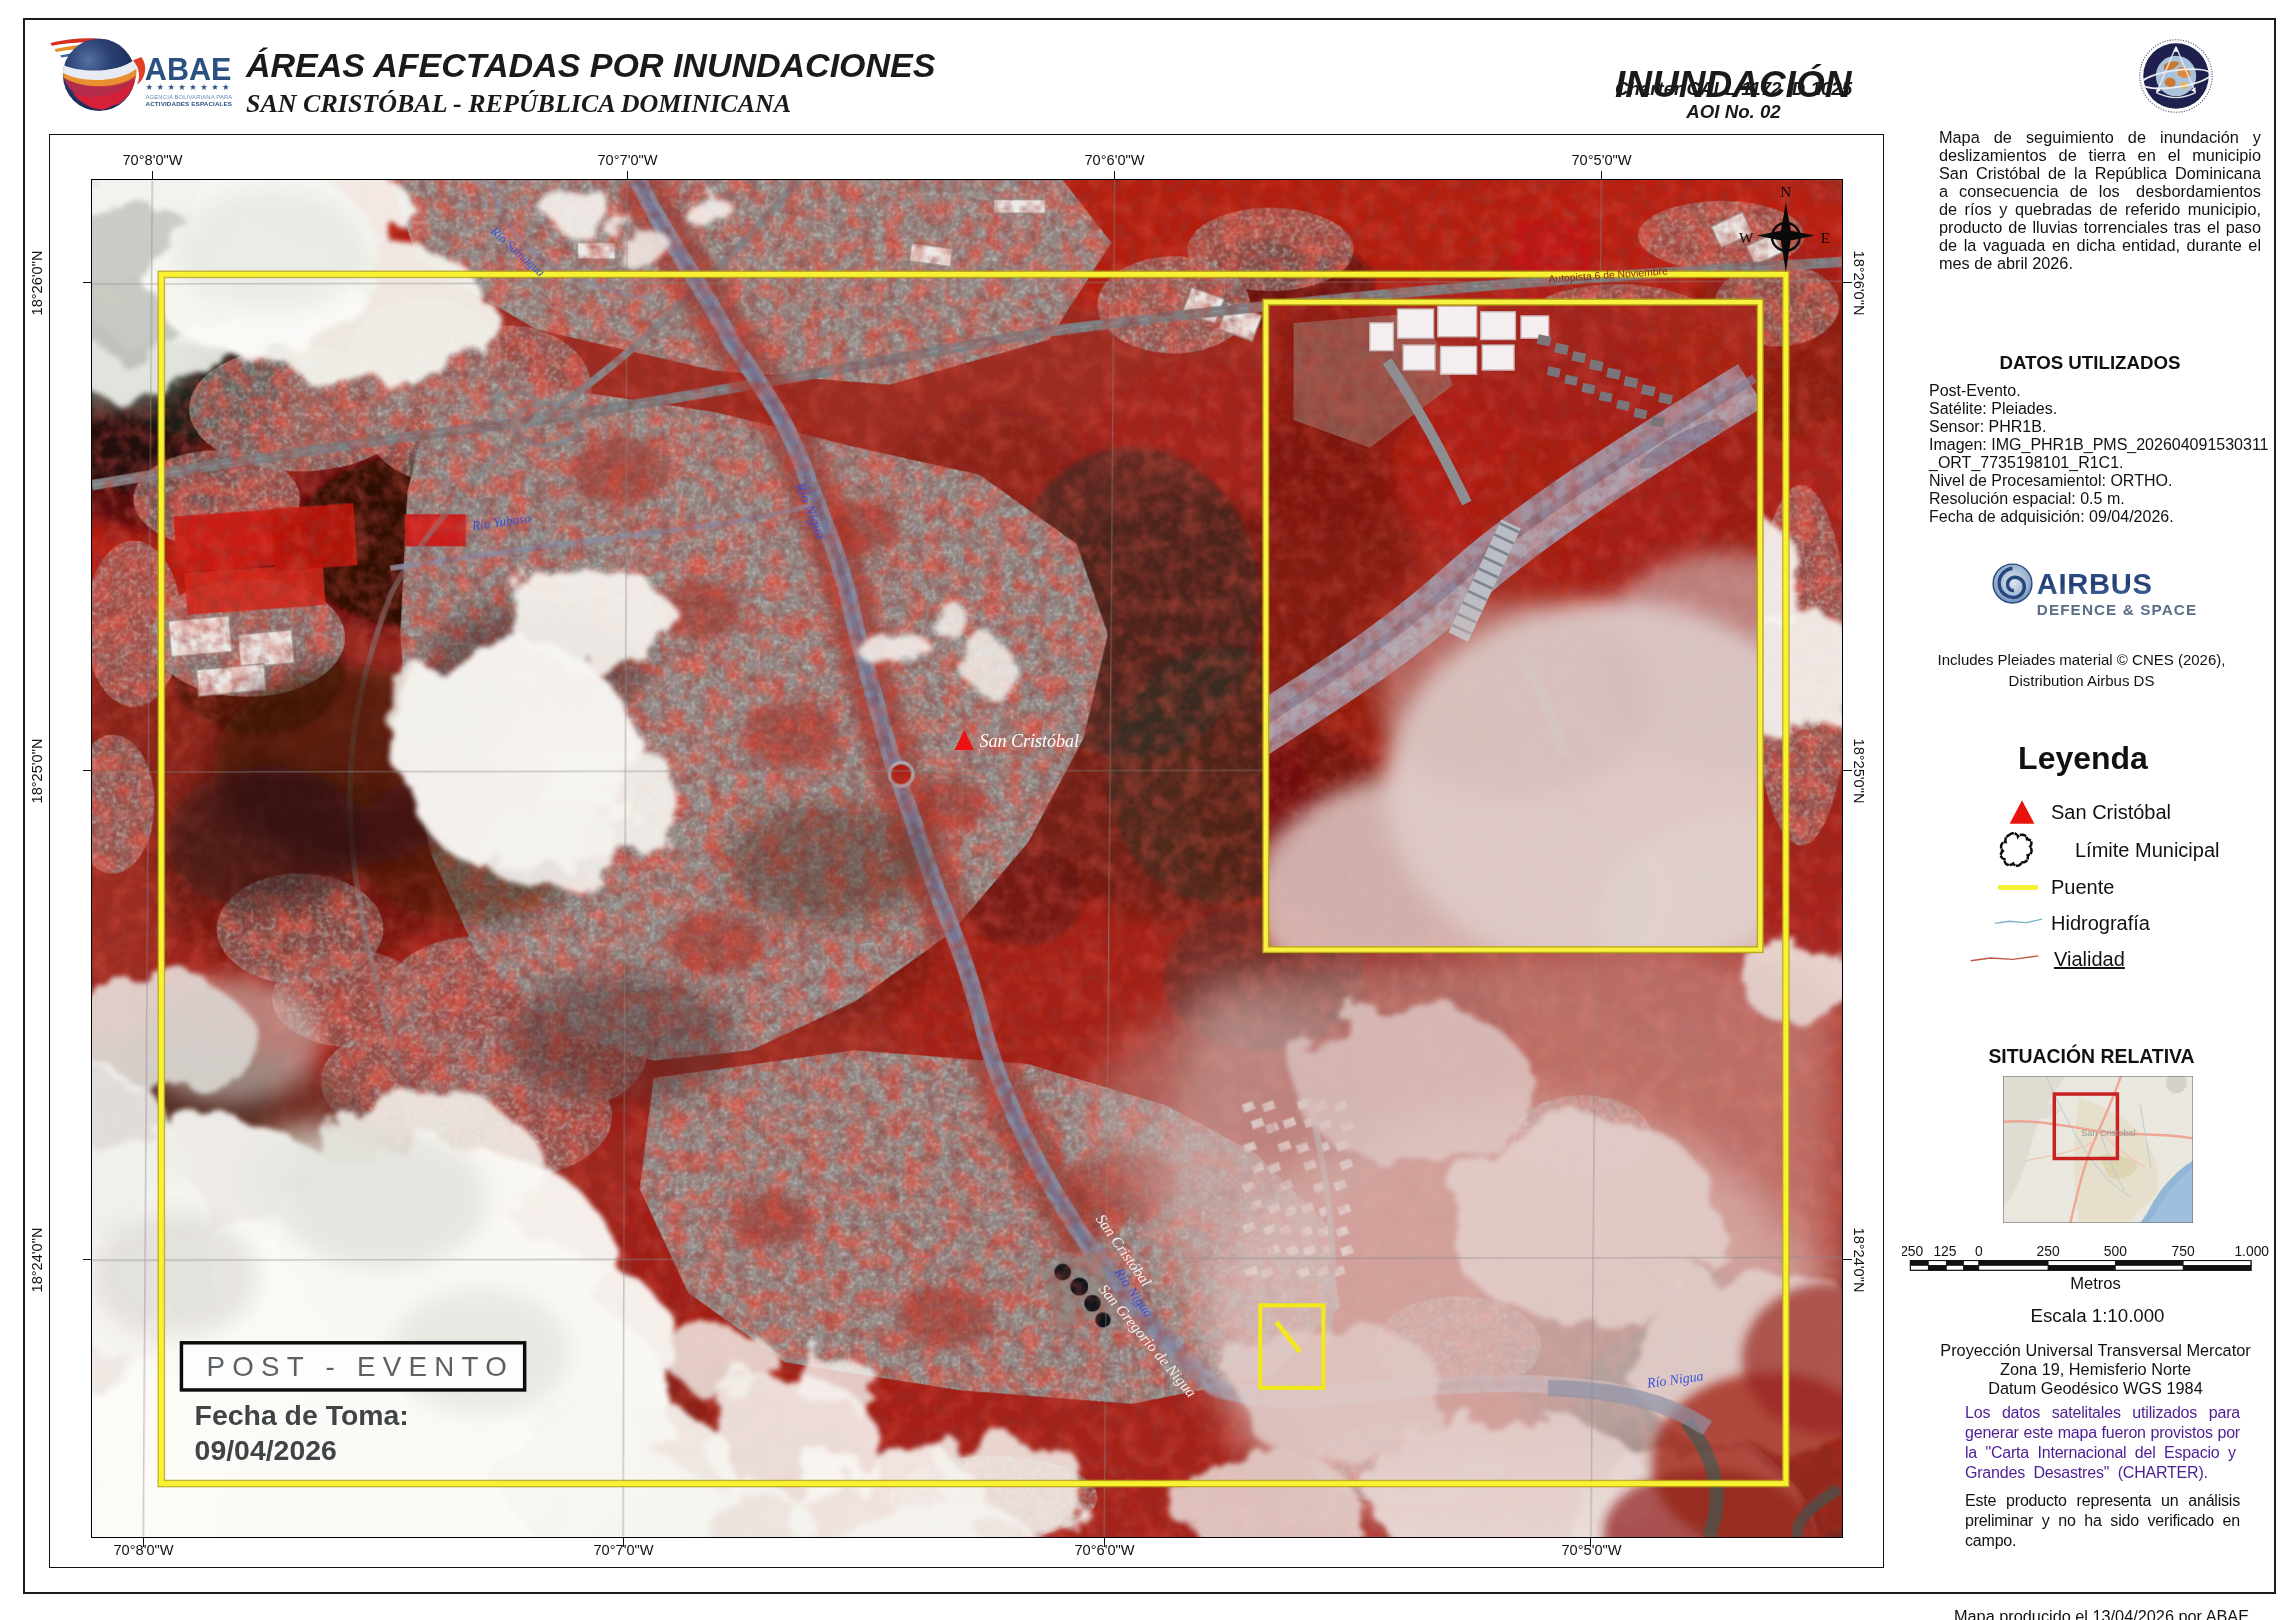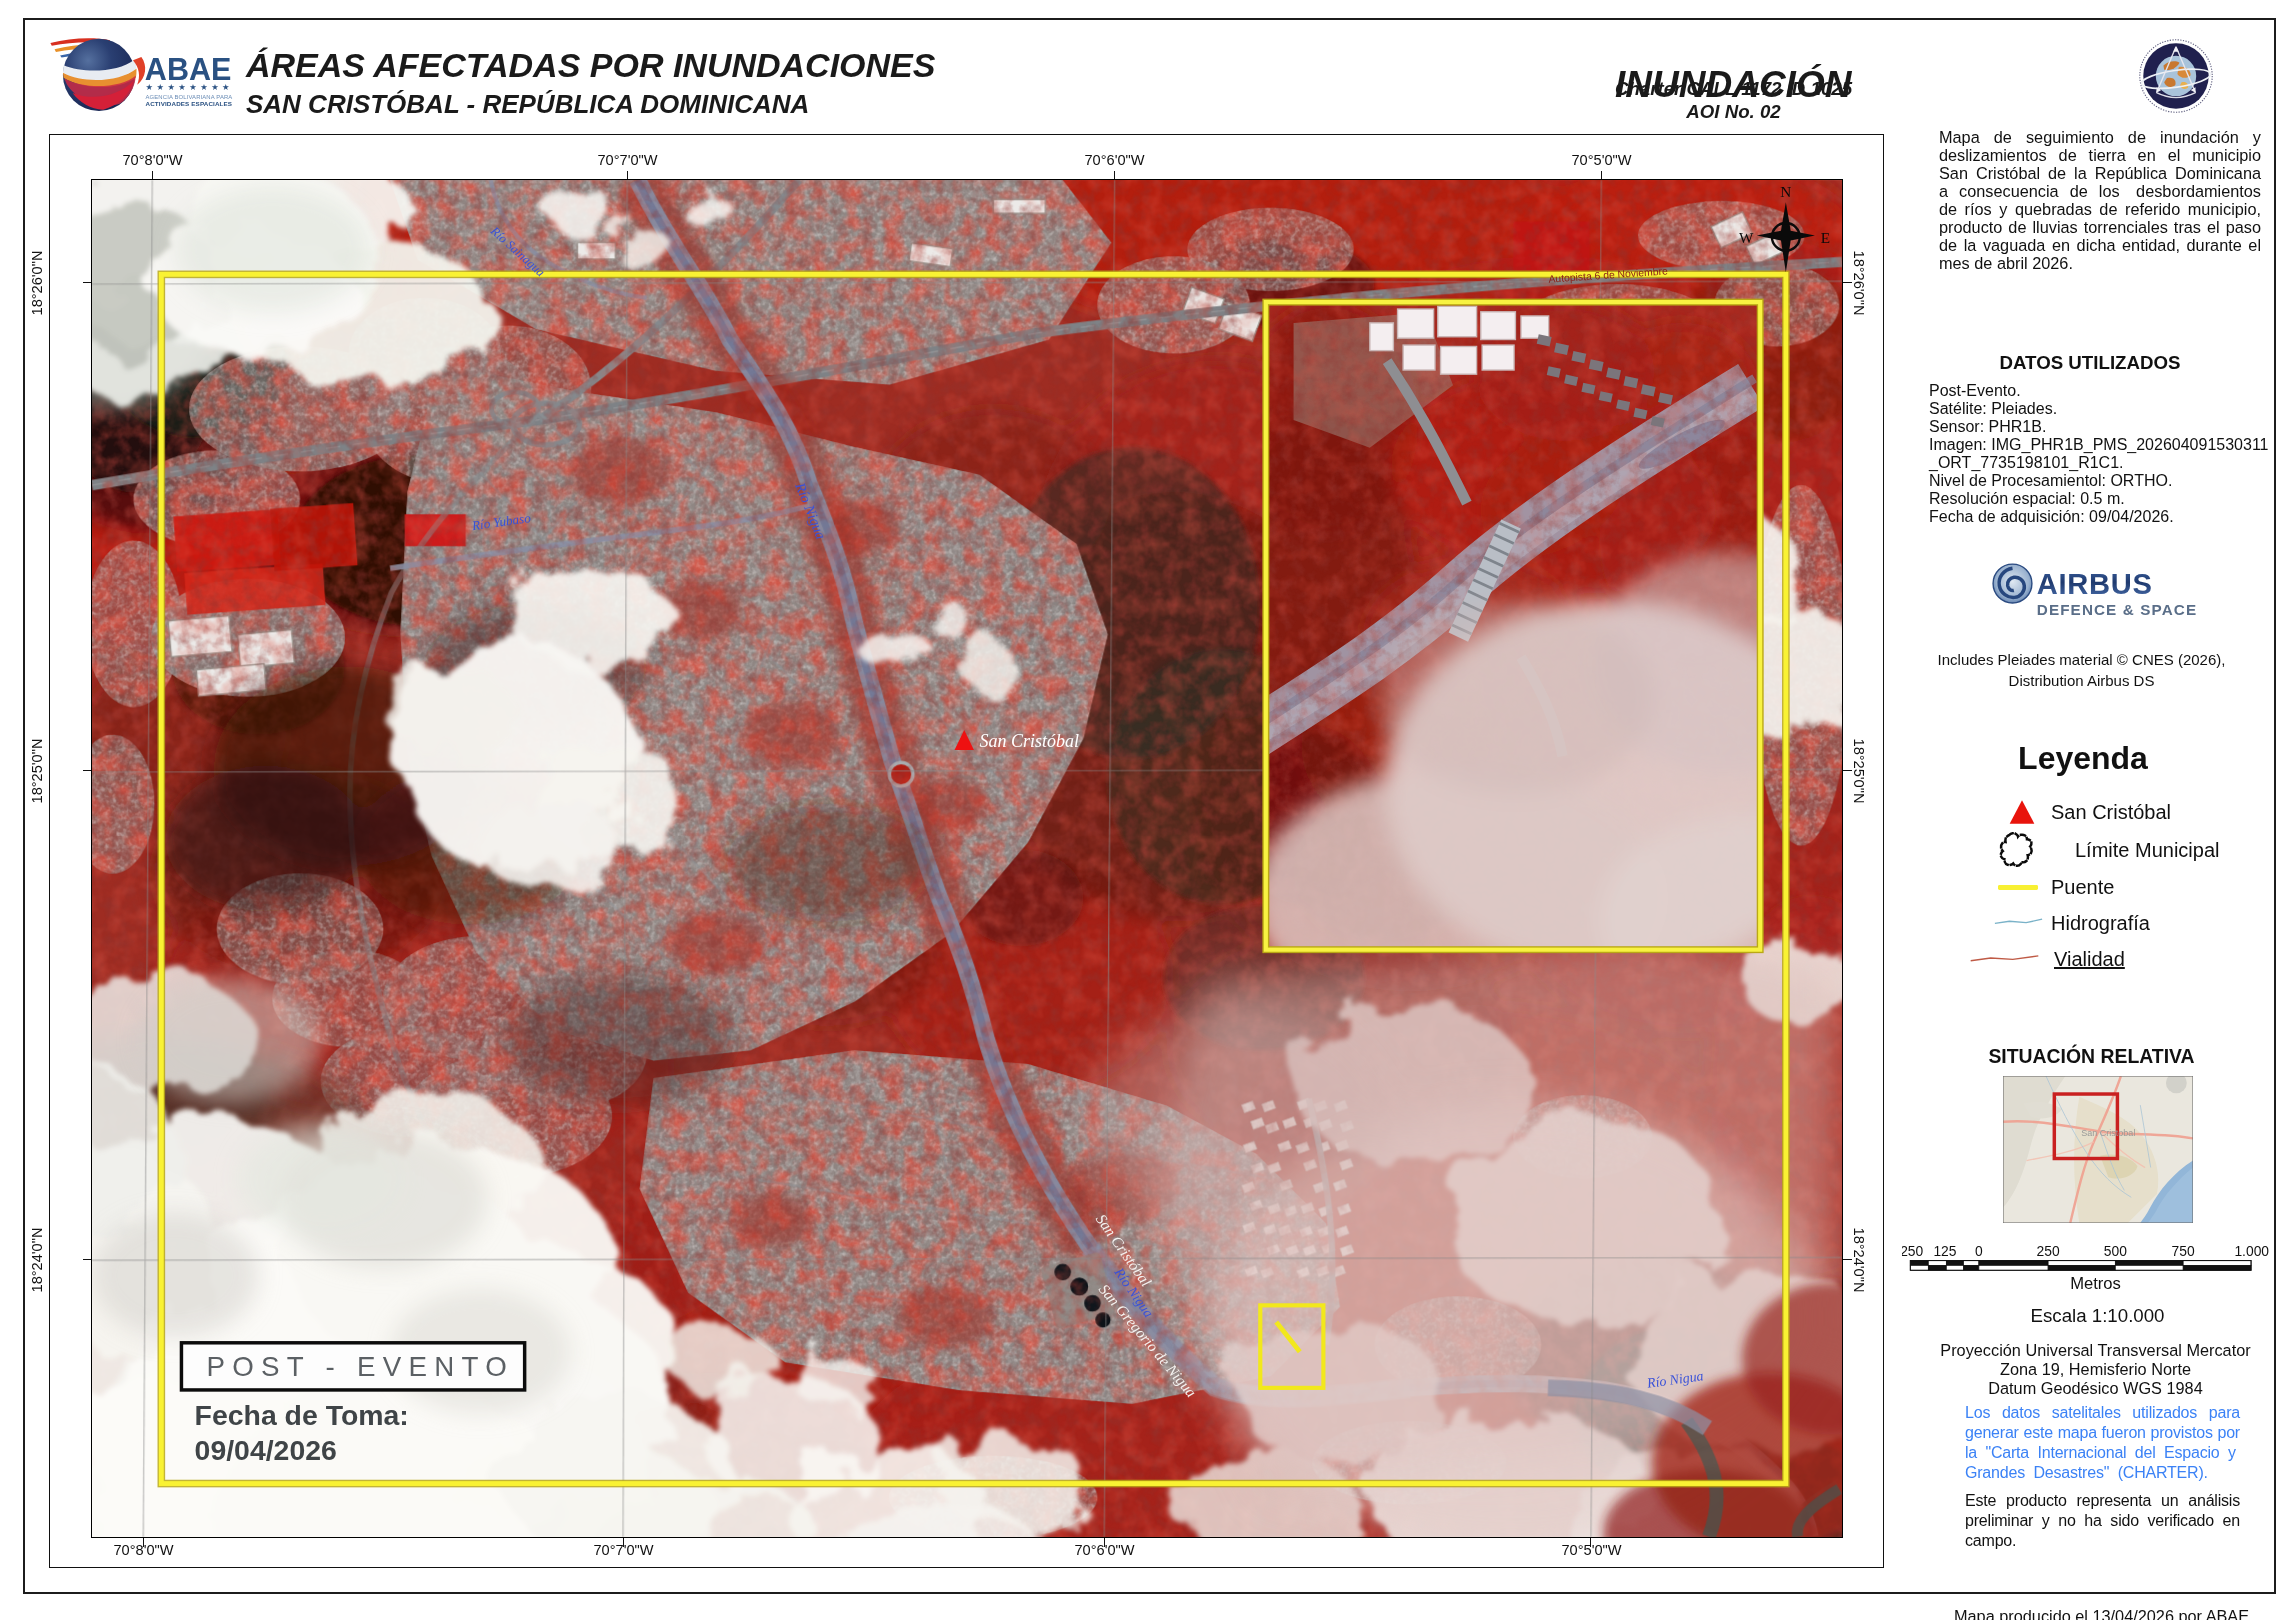--- a/index.html
+++ b/index.html
@@ -33,21 +33,21 @@
 <text x="138" y="74" font-size="44" font-weight="bold" fill="#2a5182" font-family="Liberation Sans,sans-serif">ABAE</text>
 <g fill="#2a5182" font-size="12">
 <text x="139" y="88" letter-spacing="5">★★★★★★★★</text>
 </g>
 <text x="139" y="100" font-size="8.5" fill="#6a8cb5" letter-spacing="0.2">AGENCIA BOLIVARIANA PARA</text>
 <text x="139" y="111" font-size="9" font-weight="bold" fill="#2a5182" letter-spacing="0.2">ACTIVIDADES ESPACIALES</text>
 </svg>
 
 <div class="abs" style="left:246px;top:46px;font-size:34px;font-weight:bold;font-style:italic;color:#1a1a1a;letter-spacing:0px;">ÁREAS AFECTADAS POR INUNDACIONES</div>
 
-<div class="abs" style="left:246px;top:89px;font-size:26px;font-weight:bold;font-style:italic;color:#1a1a1a;">SAN CRISTÓBAL - REPÚBLICA DOMINICANA</div>
+<div class="abs" style="left:246px;top:89px;font-size:26px;font-weight:bold;font-style:italic;color:#1a1a1a;font-family:Liberation Serif, serif;">SAN CRISTÓBAL - REPÚBLICA DOMINICANA</div>
 
 <div class="abs" style="left:1615px;top:37px;width:236px;text-align:center;font-size:37px;font-weight:bold;font-style:italic;color:#1a1a1a;margin-top:27px;">INUNDACIÓN</div>
 
 <div class="abs" style="left:1588px;top:78px;width:291px;text-align:center;font-size:18.7px;font-weight:bold;font-style:italic;color:#1a1a1a;">Charter CALL 1172 ID 1025</div>
 
 <div class="abs" style="left:1588px;top:101px;width:291px;text-align:center;font-size:18.7px;font-weight:bold;font-style:italic;color:#1a1a1a;">AOI No. 02</div>
 
 <svg class="abs" style="left:2137px;top:37px;" width="78" height="78" viewBox="0 0 112 112">
 <circle cx="56" cy="56" r="54" fill="#ffffff"></circle>
 <circle cx="56" cy="56" r="52" fill="none" stroke="#44446a" stroke-width="1.6" stroke-dasharray="1.8 2.0" opacity="0.85"></circle>
@@ -785,18 +785,18 @@
 </g>
 <rect x="12" y="28" width="492" height="14" fill="none" stroke="#111" stroke-width="1.5"></rect>
 </svg>
 
 <div class="abs" style="left:1950px;top:1274px;width:291px;text-align:center;font-size:16.6px;color:#111;">Metros</div>
 
 <div class="abs" style="left:1952px;top:1305px;width:291px;text-align:center;font-size:18.7px;color:#111;">Escala 1:10.000</div>
 
 <div class="abs" style="left:1915px;top:1341px;width:361px;text-align:center;font-size:16.3px;line-height:19px;color:#111;">Proyección Universal Transversal Mercator<br>Zona 19, Hemisferio Norte<br>Datum Geodésico WGS 1984</div>
 
-<div class="abs" style="left:1965px;top:1403px;width:275px;font-size:16px;letter-spacing:-0.2px;line-height:20px;color:#3b82f6;text-align:justify;">Los datos satelitales utilizados para generar este mapa fueron provistos por la "Carta Internacional del Espacio y&nbsp; Grandes&nbsp; Desastres"&nbsp; (CHARTER).</div>
+<div class="abs" style="left:1965px;top:1403px;width:275px;font-size:16px;letter-spacing:-0.2px;line-height:20px;color:#4c1d95;text-align:justify;">Los datos satelitales utilizados para generar este mapa fueron provistos por la "Carta Internacional del Espacio y&nbsp; Grandes&nbsp; Desastres"&nbsp; (CHARTER).</div>
 
 <div class="abs" style="left:1965px;top:1491px;width:275px;font-size:16px;letter-spacing:-0.2px;line-height:20px;color:#111;text-align:justify;">Este producto representa un análisis preliminar y no ha sido verificado en campo.</div>
 
 <div class="abs" style="left:1954px;top:1606px;width:312px;font-size:16.3px;line-height:21px;color:#111;">Mapa producido el 13/04/2026 por ABAE<br>© ABAE (2026)</div>
 
 
 </body></html>

